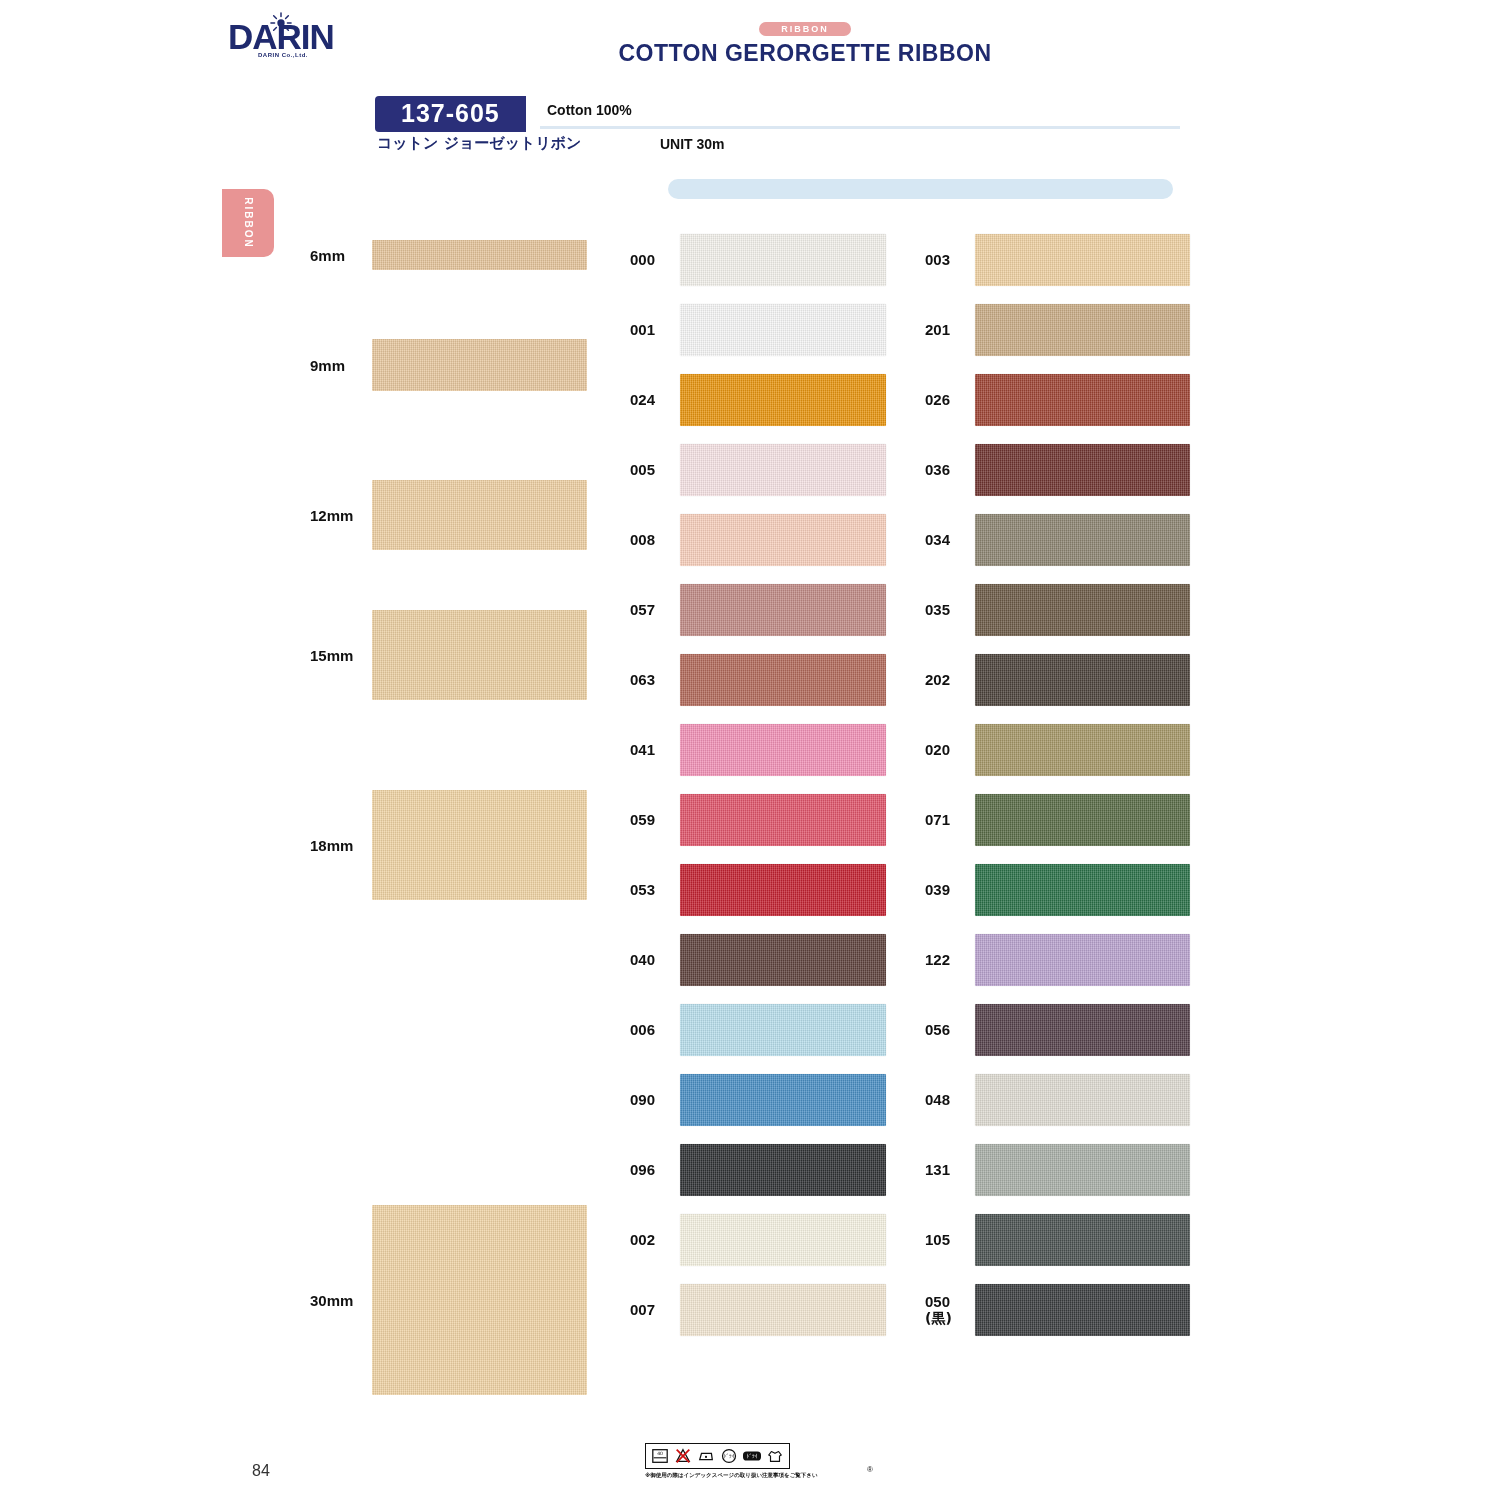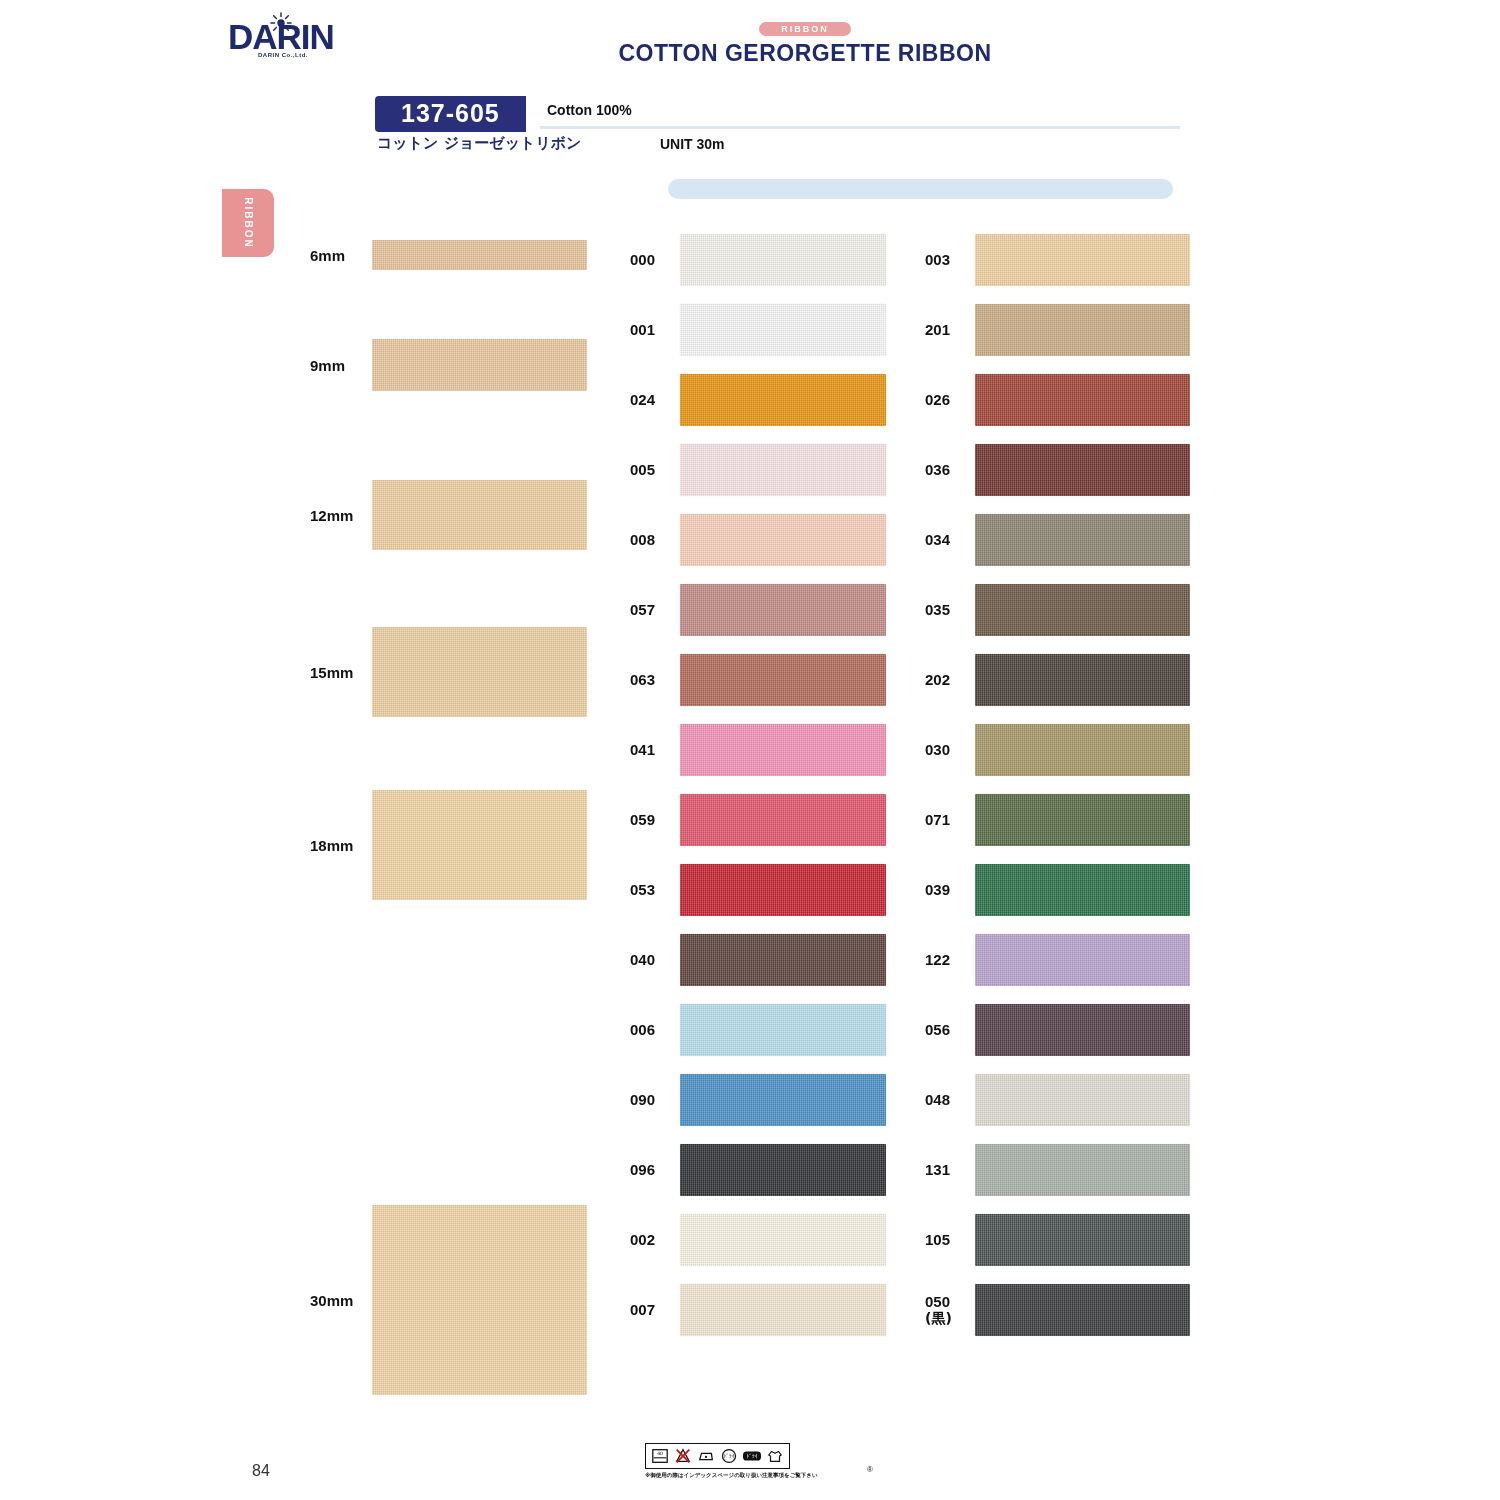--- a/index.html
+++ b/index.html
@@ -212,21 +212,21 @@
         <div class="width-swatch" style="background: rgb(231, 199, 158); width: 215px; height: 52px; top: 0px;">
           <div class="tex"></div>
         </div>
       </div>
       <div class="width-row" style="position: absolute; top: 255px; height: 70px;">
         <div class="width-label" style="top: 27px;">12mm</div>
         <div class="width-swatch" style="background: rgb(238, 207, 162); width: 215px; height: 70px; top: 0px;">
           <div class="tex"></div>
         </div>
       </div>
-      <div class="width-row" style="position: absolute; top: 402px; height: 72px;">
+      <div class="width-row" style="position: absolute; top: 385px; height: 72px;">
         <div class="width-label" style="top: 37px;">15mm</div>
         <div class="width-swatch" style="background: rgb(236, 207, 161); width: 215px; height: 90px; top: 0px;">
           <div class="tex"></div>
         </div>
       </div>
       <div class="width-row" style="position: absolute; top: 565px; height: 110px;">
         <div class="width-label" style="top: 47px;">18mm</div>
         <div class="width-swatch" style="background: rgb(240, 211, 164); width: 215px; height: 110px; top: 0px;">
           <div class="tex"></div>
         </div>
@@ -374,21 +374,21 @@
           <div class="tex"></div>
         </div>
       </div>
       <div class="color-row">
         <div class="color-code">202</div>
         <div class="color-swatch" style="background: rgb(75, 66, 58);">
           <div class="tex"></div>
         </div>
       </div>
       <div class="color-row">
-        <div class="color-code">030</div>
+        <div class="color-code">020</div>
         <div class="color-swatch" style="background: rgb(165, 151, 103);">
           <div class="tex"></div>
         </div>
       </div>
       <div class="color-row">
         <div class="color-code">071</div>
         <div class="color-swatch" style="background: rgb(88, 107, 70);">
           <div class="tex"></div>
         </div>
       </div>

